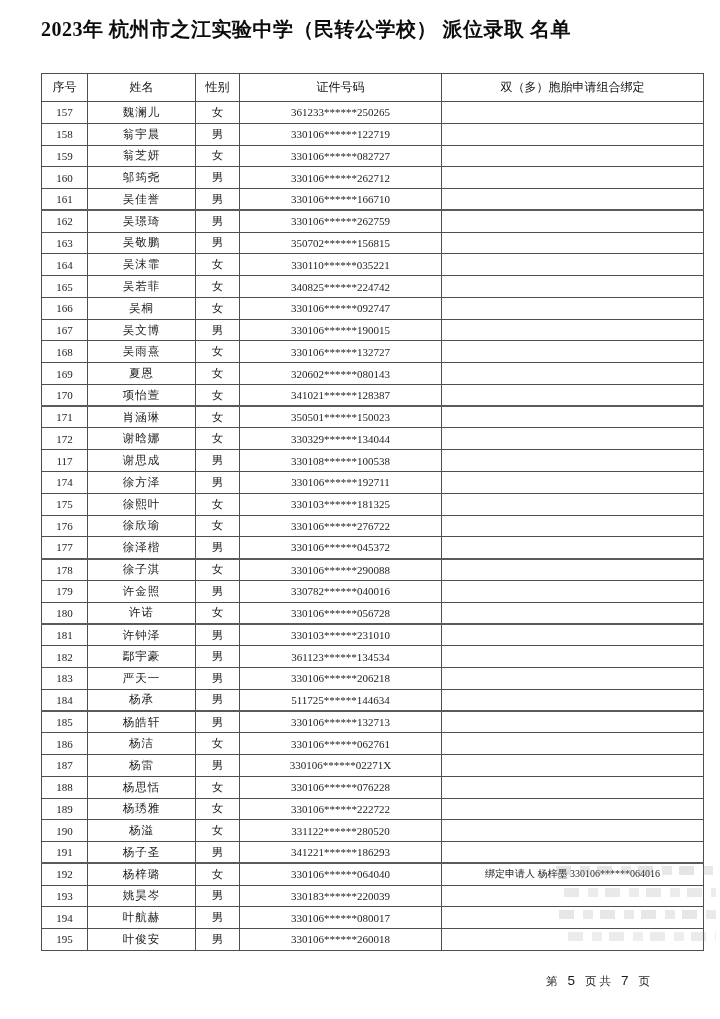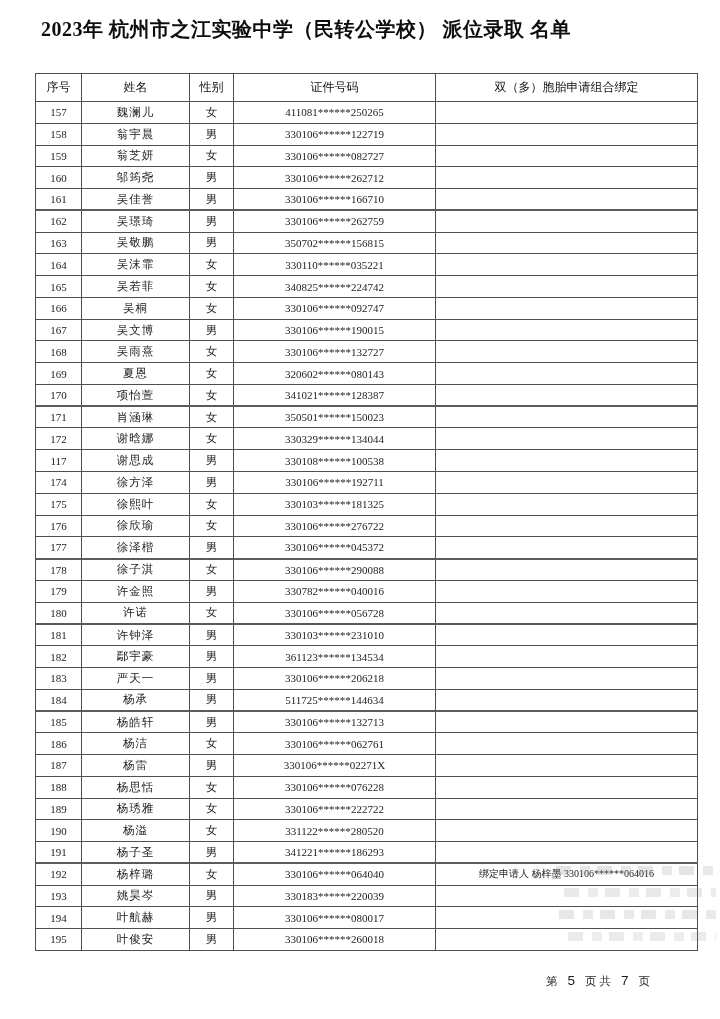--- a/index.html
+++ b/index.html
@@ -4,21 +4,21 @@
 <style>
   html,body{margin:0;padding:0;}
   body{
     width:720px;height:1019px;background:#ffffff;position:relative;overflow:hidden;
     font-family:"Liberation Serif","DejaVu Serif",serif;color:#1c1c1c;
   }
   .page-title{
     position:absolute;top:16px;left:0;width:612px;text-align:center;
     font-size:20px;font-weight:bold;letter-spacing:0.5px;color:#0d0d0d;white-space:nowrap;
   }
-  .table-wrap{position:absolute;left:35px;top:73px;}
+  .table-wrap{position:absolute;left:41px;top:73px;}
   table.roster{
     border-collapse:collapse;table-layout:fixed;width:662px;
   }
   table.roster th, table.roster td{
     border:1px solid #4f4f4f;text-align:center;vertical-align:middle;
     padding:0;overflow:hidden;white-space:nowrap;
   }
   thead th{
     height:27px;font-size:12px;font-weight:normal;color:#141414;
   }
@@ -71,21 +71,21 @@
         <th>性别</th>
         <th>证件号码</th>
         <th>双（多）胞胎申请组合绑定</th>
       </tr>
     </thead>
     <tbody>
         <tr>
     <td class="c-index">157</td>
     <td class="c-name">魏澜儿</td>
     <td class="c-gender">女</td>
-    <td class="c-id">411081******250265</td>
+    <td class="c-id">361233******250265</td>
     <td class="c-binding"></td>
   </tr>
         <tr>
     <td class="c-index">158</td>
     <td class="c-name">翁宇晨</td>
     <td class="c-gender">男</td>
     <td class="c-id">330106******122719</td>
     <td class="c-binding"></td>
   </tr>
         <tr>

